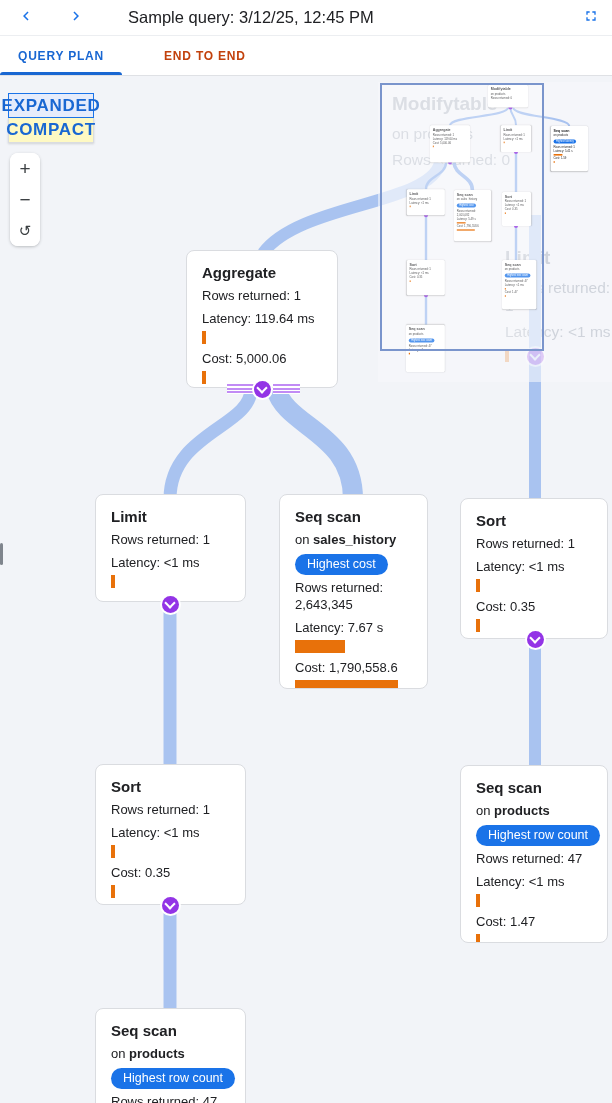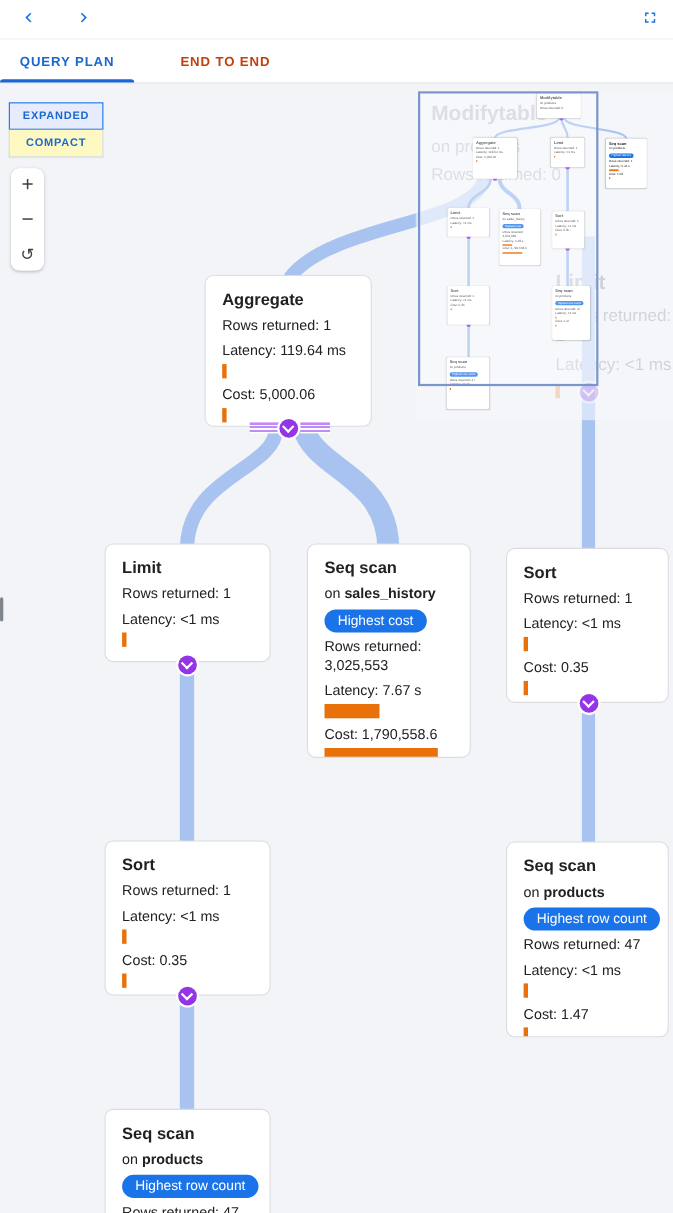--- a/index.html
+++ b/index.html
@@ -76,21 +76,21 @@
   .conn::after{
     content:"";position:absolute;left:4.5px;top:3.5px;width:6px;height:6px;
     border-right:2px solid #fff;border-bottom:2px solid #fff;transform:rotate(45deg);
   }
   .stripe{
     position:absolute;width:27px;height:10px;z-index:3;
     background:repeating-linear-gradient(to bottom,#c18bf5 0 2px,#ffffff 2px 3.5px);
   }
   
   .vt{position:absolute;left:8px;z-index:6;width:86px;height:25px;box-sizing:border-box;
-    font-family:"Liberation Sans",sans-serif;font-size:10px;font-weight:bold;letter-spacing:.7px;
+    font-family:"Liberation Sans",sans-serif;font-size:17px;font-weight:bold;letter-spacing:.7px;
     color:#1967d2;cursor:pointer;display:flex;align-items:center;justify-content:center;}
   .vt-expanded{top:18px;background:#e6ecfb;border:1px solid #1a73e8;}
   .vt-compact{top:43px;background:#fef9c3;border:1px solid #dadce0;border-top:none;box-shadow:0 1px 2px rgba(60,64,67,.18);}
   
   .zoom-panel{
     position:absolute;left:10px;top:78px;width:30px;height:93px;background:#fff;border-radius:8px;
     box-shadow:0 1px 3px rgba(60,64,67,.3);z-index:6;display:flex;flex-direction:column;overflow:hidden;
   }
   .zoom-btn{flex:1;border:none;background:#fff;cursor:pointer;font-size:19px;color:#3c4043;
     display:flex;align-items:center;justify-content:center;padding:0;}
@@ -151,20 +151,21 @@
         </svg>
     </span>
   </button>
   <button class="nav-btn nav-fwd">
     <span>
       <svg width="18" height="18" viewBox="0 0 24 24" fill="#1a73e8">
           <path d="M8.59 16.59 10 18l6-6-6-6-1.41 1.41L13.17 12z"></path>
         </svg>
     </span>
   </button>
+  <div class="header-title">Sample query: 3/12/25, 12:45 PM</div>
   <button class="fs-btn">
     <span>
       <svg width="16" height="16" viewBox="0 0 24 24" fill="#1a73e8">
           <path d="M7 14H5v5h5v-2H7v-3zm-2-4h2V7h3V5H5v5zm12 7h-3v2h5v-5h-2v3zM14 5v2h3v3h2V5h-5z"></path>
         </svg>
     </span>
   </button>
 </div>
 
 <div class="tabbar">
@@ -216,21 +217,21 @@
     <div class="grp">
       <div class="line">Latency: &lt;1 ms</div>
       <div class="bar bar-tick"></div>
     </div>
   </div>
 
   <div class="card n-seqscan-sales">
     <div class="title">Seq scan</div>
     <div class="sub"><span>on </span><b>sales_history</b></div>
     <div class="badge">Highest cost</div>
-    <div class="line">Rows returned: 3,025,553</div>
+    <div class="line">Rows returned: 2,643,345</div>
     <div class="grp">
       <div class="line">Latency: 7.67 s</div>
       <div class="bar bar-lat"></div>
     </div>
     <div class="grp">
       <div class="line">Cost: 1,790,558.6</div>
       <div class="bar bar-cost"></div>
     </div>
   </div>
 

